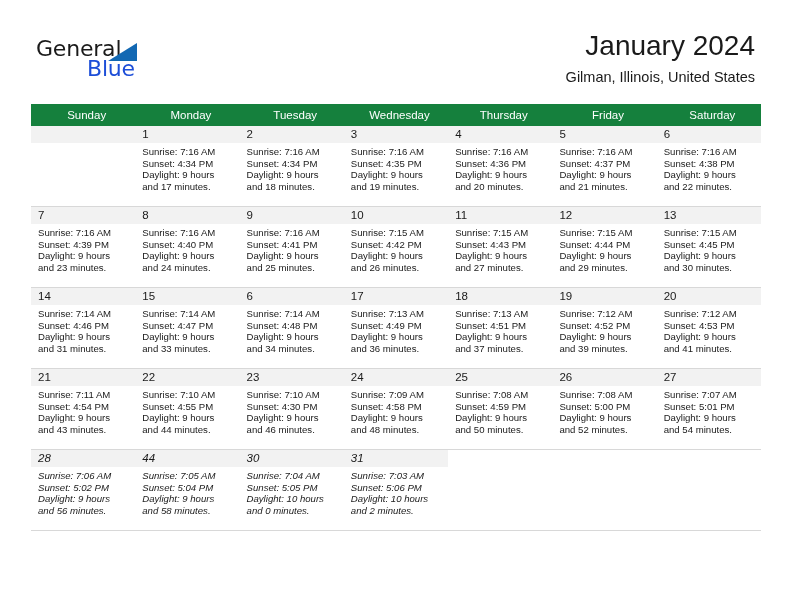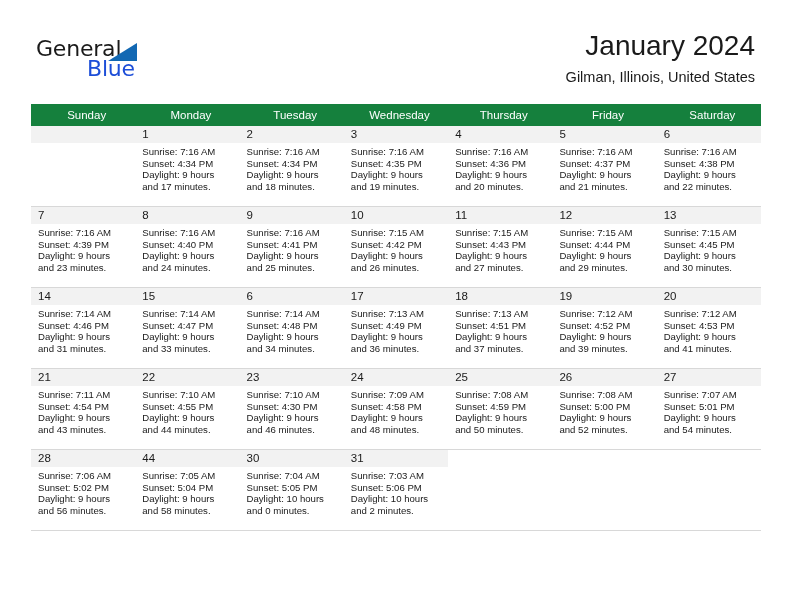--- a/index.html
+++ b/index.html
@@ -136,20 +136,21 @@
     color: #1a1a1a;
   }
   .details div {
     white-space: nowrap;
   }
   tr.weekrow td {
     border-bottom: 1px solid #d8d8d8;
   }
   tr.weekrow.last td {
     border-bottom: 1px solid #d8d8d8;
+    font-style: italic;
   }
 </style>
 </head>
 <body>
 
 <div class="page">
 
   <div class="header">
 
     <div class="logo">

